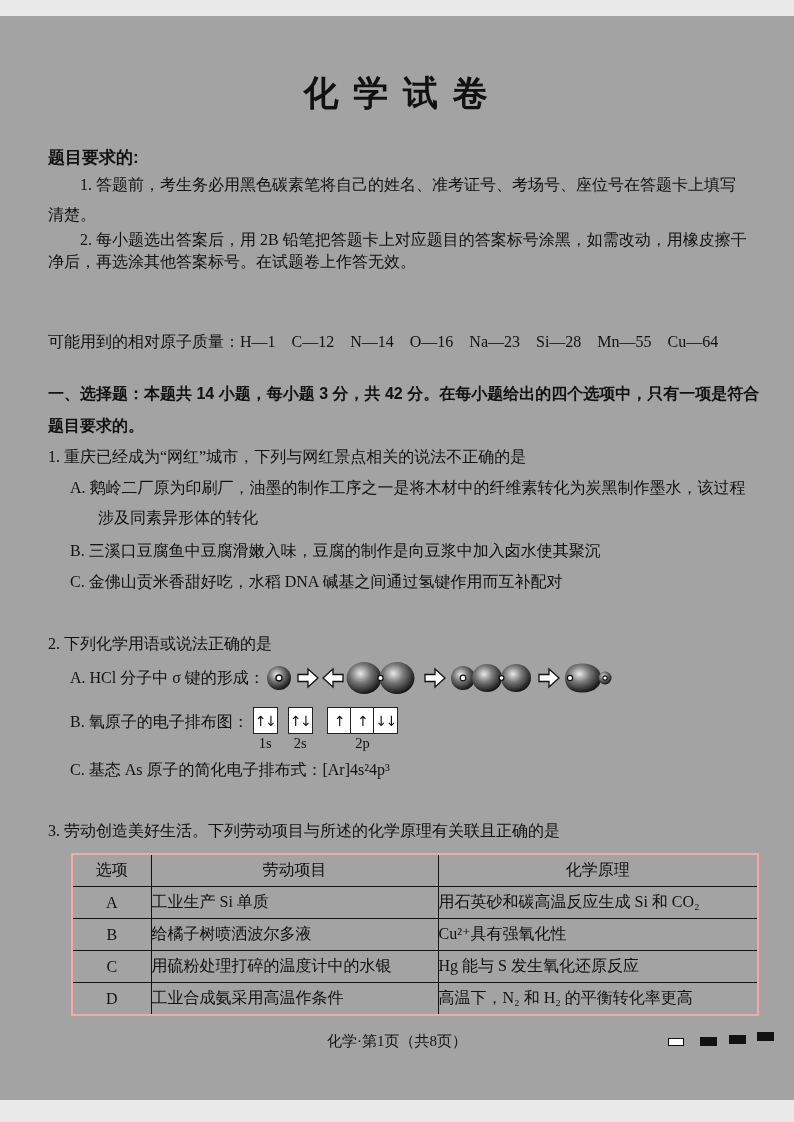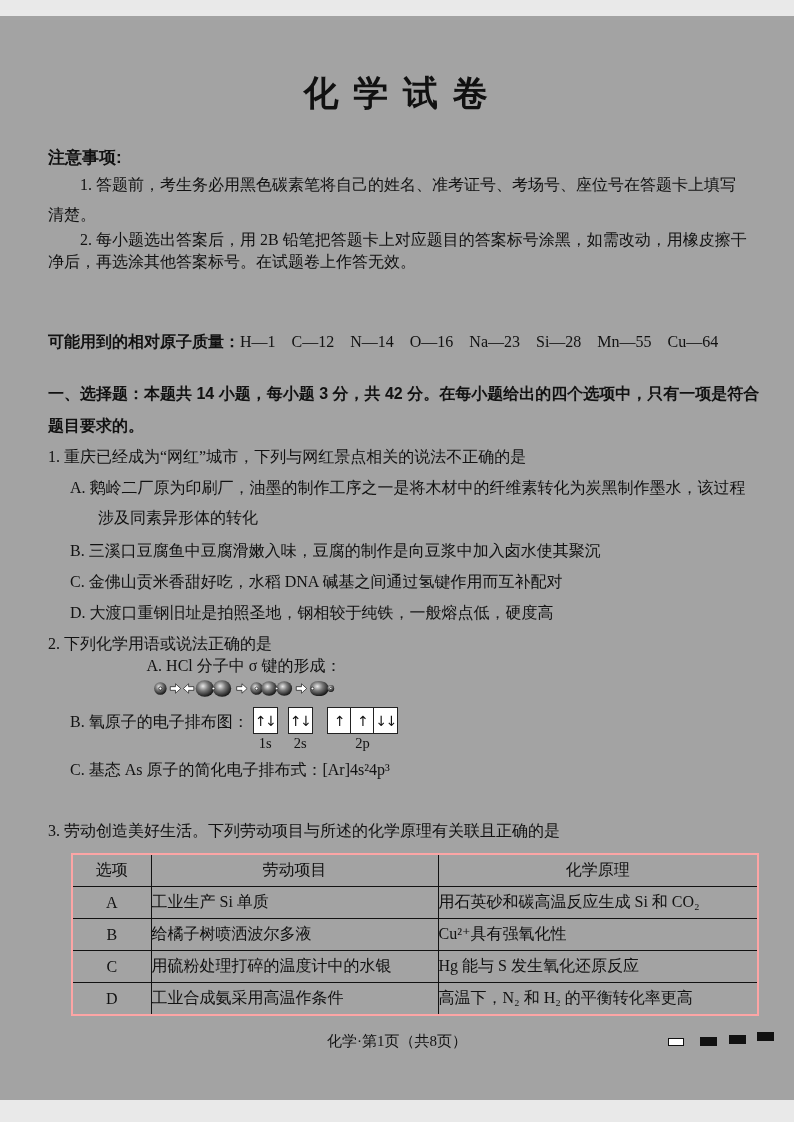--- a/index.html
+++ b/index.html
@@ -21,21 +21,21 @@
   .ln{
     position:absolute;left:48px;
     white-space:nowrap;
     font-size:16px;line-height:22px;
   }
   .hei{font-family:"Liberation Sans","DejaVu Sans",sans-serif;font-weight:bold;}
   .ind{padding-left:32px;}
   .opt{left:70px;}
   .cont{left:98px;}
   .row{position:absolute;display:flex;}
-  .rowA{left:70px;top:640px;height:44px;align-items:center;flex-direction:column;}
+  .rowA{left:70px;top:640px;height:44px;align-items:center;}
   .rowA .txt{font-size:16px;white-space:nowrap;}
   .rowB{left:70px;top:686px;align-items:flex-start;}
   .rowB .txt{font-size:16px;white-space:nowrap;margin-top:10px;}
   .econf{display:flex;align-items:flex-start;margin-top:5px;margin-left:4px;}
   .ecol{display:flex;flex-direction:column;align-items:center;}
   .ecol.c2{margin-left:10px;}
   .ecol.c3{margin-left:14px;}
   .p-row{display:flex;}
   .ebox{
     width:23px;height:25px;
@@ -69,37 +69,36 @@
   .mark.m-outline{background:#fff;border:1.6px solid #111;width:14px;height:6px;}
   svg{display:block;}
 </style>
 </head>
 <body>
 
 <div class="page">
 
   <h1 class="title">化 学 试 卷</h1>
 
-  <div class="ln hei" style="top:131px;font-size:17px;">注意事项:</div>
+  <div class="ln hei" style="top:131px;font-size:17px;">题目要求的:</div>
   <div class="ln ind" style="top:158px;">1. 答题前，考生务必用黑色碳素笔将自己的姓名、准考证号、考场号、座位号在答题卡上填写</div>
   <div class="ln" style="top:188px;">清楚。</div>
   <div class="ln ind" style="top:213px;">2. 每小题选出答案后，用 2B 铅笔把答题卡上对应题目的答案标号涂黑，如需改动，用橡皮擦干</div>
   <div class="ln" style="top:235px;">净后，再选涂其他答案标号。在试题卷上作答无效。</div>
 
-  <div class="ln" style="top:315px;"><span class="hei" style="font-weight:700;">可能用到的相对原子质量：</span><span>H—1　C—12　N—14　O—16　Na—23　Si—28　Mn—55　Cu—64</span></div>
+  <div class="ln" style="top:315px;"><span class="hei" style="font-weight:400;">可能用到的相对原子质量：</span><span>H—1　C—12　N—14　O—16　Na—23　Si—28　Mn—55　Cu—64</span></div>
 
   <div class="ln hei" style="top:367px;">一、选择题：本题共 14 小题，每小题 3 分，共 42 分。在每小题给出的四个选项中，只有一项是符合</div>
   <div class="ln hei" style="top:399px;">题目要求的。</div>
 
   <div class="ln" style="top:430px;">1. 重庆已经成为“网红”城市，下列与网红景点相关的说法不正确的是</div>
   <div class="ln opt" style="top:461px;">A. 鹅岭二厂原为印刷厂，油墨的制作工序之一是将木材中的纤维素转化为炭黑制作墨水，该过程</div>
   <div class="ln cont" style="top:491px;">涉及同素异形体的转化</div>
   <div class="ln opt" style="top:524px;">B. 三溪口豆腐鱼中豆腐滑嫩入味，豆腐的制作是向豆浆中加入卤水使其聚沉</div>
   <div class="ln opt" style="top:555px;">C. 金佛山贡米香甜好吃，水稻 DNA 碱基之间通过氢键作用而互补配对</div>
-  <div class="ln opt" style="top:586px;">D. 大渡口重钢旧址是拍照圣地，钢相较于纯铁，一般熔点低，硬度高</div>
 
   <div class="ln" style="top:617px;">2. 下列化学用语或说法正确的是</div>
 
   <div class="row rowA">
     <span class="txt">A. HCl 分子中 σ 键的形成：</span>
     <svg width="348" height="44" viewBox="0 0 348 44">
       <defs>
         <radialGradient id="orb" cx="40%" cy="36%" r="68%">
           <stop offset="0%" stop-color="#e9e9e9"></stop>
           <stop offset="42%" stop-color="#7a7a7a"></stop>

